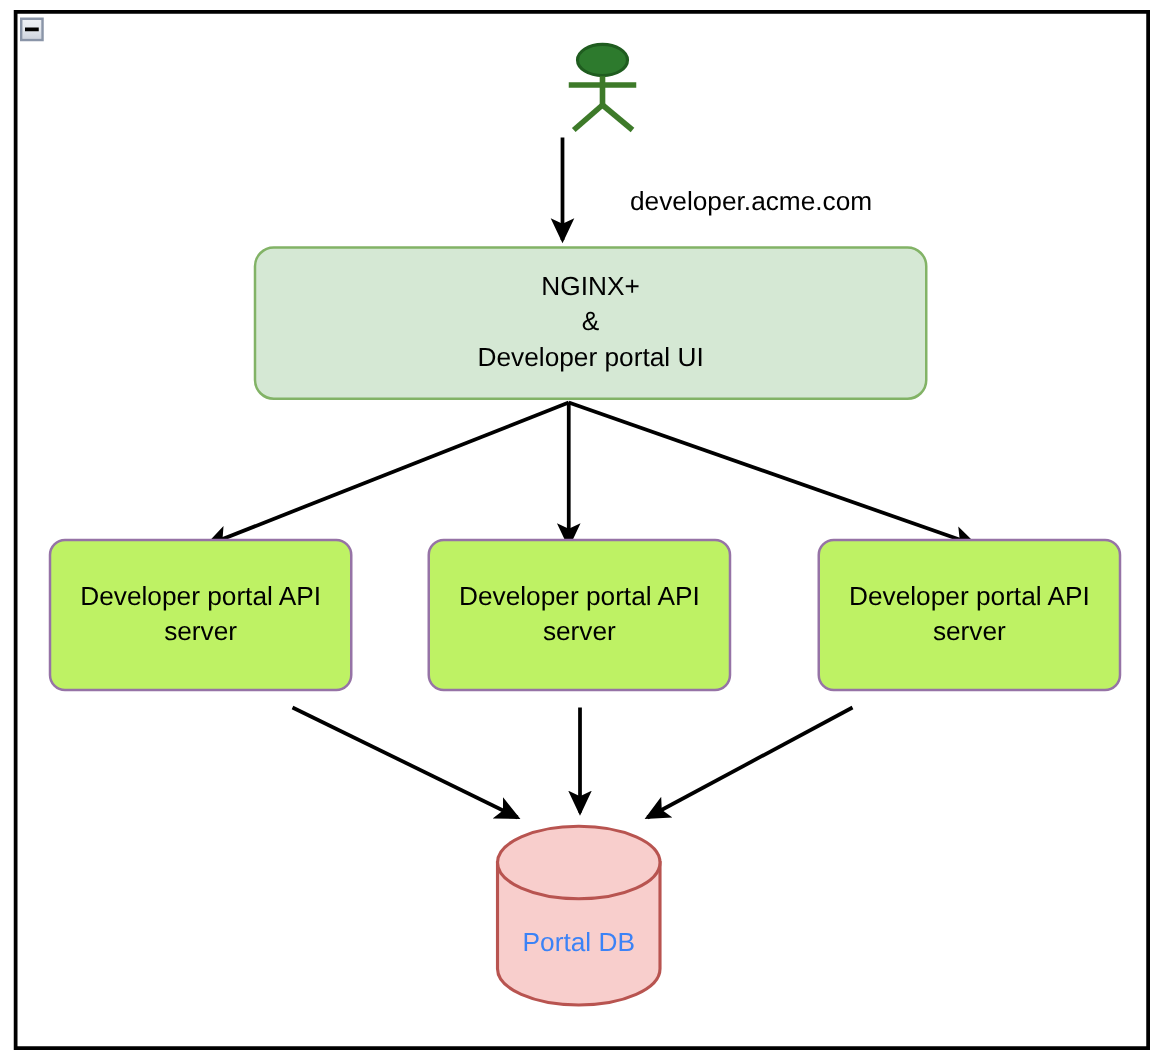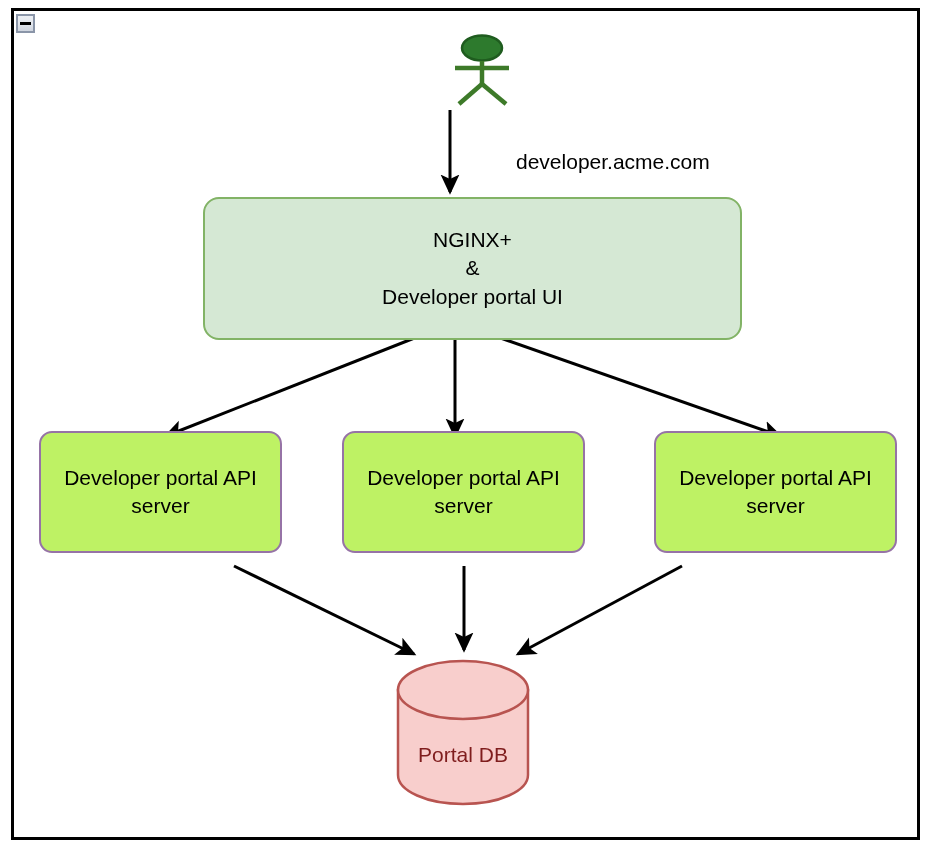--- a/index.html
+++ b/index.html
@@ -72,21 +72,21 @@
     border-width: 2px;
     color: #000000;
     font-size: 21px;
     line-height: 1.35;
     cursor: default;
   }
   #node-nginx {
     left: 203px;
     top: 197px;
     width: 539px;
-    height: 143px;
+    height: 123px;
     background: #d5e8d4;
     border-color: #82b366;
     border-radius: 16px;
   }
   .node-api {
     top: 431px;
     width: 243px;
     height: 122px;
     background: #bef264;
     border-color: #9673a6;
@@ -99,31 +99,31 @@
     white-space: pre-line;
   }
   
   #db-label {
     position: absolute;
     left: 398px;
     top: 743px;
     width: 130px;
     text-align: center;
     font-size: 21px;
-    color: #7f1d1d;
+    color: #3b82f6;
   }
   
   .edge-label {
     position: absolute;
     font-size: 21px;
     color: #000000;
     white-space: nowrap;
   }
   #label-domain {
-    left: 516px;
+    left: 504px;
     top: 150px;
     text-align: right;
   }
   #label-hostname {
     left: 622px;
     top: 338px;
   }
   
   .hit {
     position: absolute;

